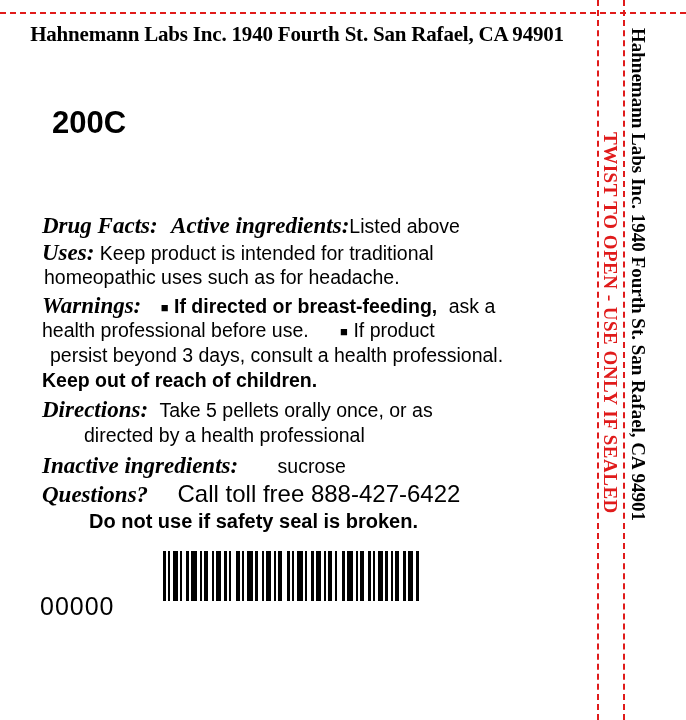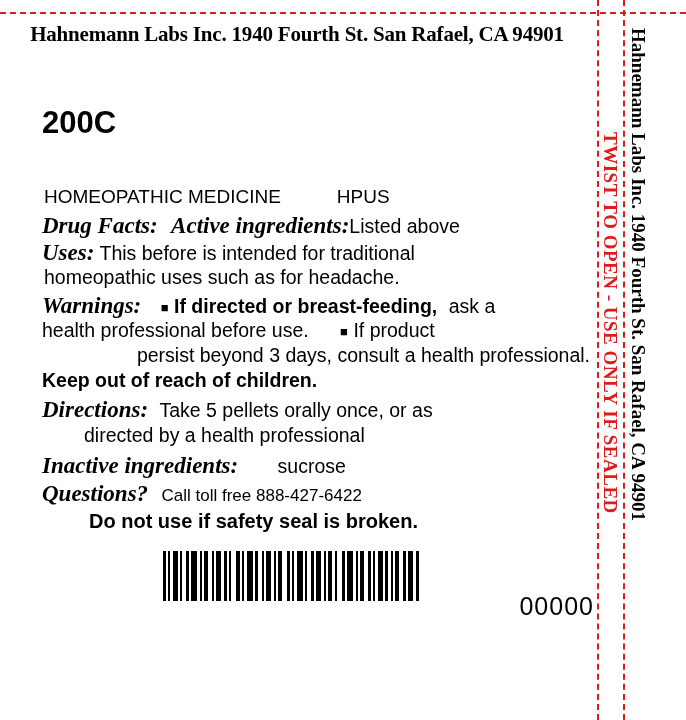--- a/index.html
+++ b/index.html
@@ -64,21 +64,21 @@
     position: absolute;
     top: 62px;
     left: 42px;
     font-size: 31px;
     font-weight: 700;
     letter-spacing: 0.2px;
   }
   .potency {
     position: absolute;
     top: 105px;
-    left: 42px;
+    left: 52px;
     font-size: 31px;
     font-weight: 700;
   }
   .netwt {
     position: absolute;
     top: 137px;
     left: 236px;
     font-size: 24px;
     font-weight: 700;
   }
@@ -113,30 +113,30 @@
   .sq {
     font-size: 13px;
     vertical-align: 1px;
   }
 
   .l-drugfacts { position: absolute; top: 0; left: 0; white-space: nowrap; }
   .l-uses { position: absolute; top: 27px; left: 0; width: 548px; }
   .l-uses2 { position: absolute; top: 52px; left: 2px; }
   .l-warn { position: absolute; top: 80px; left: 0; width: 548px; }
   .l-warn2 { position: absolute; top: 105px; left: 0; width: 548px; }
-  .l-warn3 { position: absolute; top: 130px; left: 0; width: 548px; text-align: right; }
+  .l-warn3 { position: absolute; top: 130px; left: 8px; width: 548px; }
   .l-warn4 { position: absolute; top: 155px; left: 0; width: 548px; }
   .l-dir { position: absolute; top: 184px; left: 0; width: 548px; }
   .l-dir2 { position: absolute; top: 210px; left: 42px; }
   .l-inact { position: absolute; top: 240px; left: 0; width: 548px; }
   .l-quest { position: absolute; top: 268px; left: 0; width: 548px; }
   .l-seal { position: absolute; top: 296px; left: 8px; width: 548px; font-weight: 700; font-size: 20px; margin-left: 39px; }
 
   .inact-val { margin-left: 34px; font-size: 19.5px; }
-  .quest-val { margin-left: 8px; font-size: 17px; }
+  .quest-val { margin-left: 24px; font-size: 24px; }
 
   
   .barcode {
     position: absolute;
     top: 551px;
     left: 163px;
     width: 281px;
     height: 50px;
     display: flex;
     align-items: stretch;
@@ -144,23 +144,24 @@
   .barcode i {
     display: block;
     background: #000;
     height: 100%;
   }
   .barcode-num {
     position: absolute;
     top: 592px;
     left: 0;
     width: 594px;
-    text-align: right;
+    text-align: left;
     font-size: 25px;
     letter-spacing: 1px;
+    padding-left: 40px;
   }
 
   
   .side-strip {
     position: absolute;
     left: 597px;
     top: 0;
     width: 89px;
     height: 720px;
   }
@@ -195,34 +196,31 @@
   <div class="dash-h top"></div>
   <div class="dash-v left"></div>
   <div class="dash-v right"></div>
 
   <div class="main">
 
     <div class="company-line">Hahnemann Labs Inc. 1940 Fourth St. San Rafael, CA 94901</div>
 
     <div class="potency">200C</div>
 
-    <div class="homeo-row">
-      <span>HOMEOPATHIC MEDICINE</span><span class="hpus">HPUS</span>
-    </div>
 
     <div class="body-text">
 
       <div class="l-drugfacts">
         <span class="hdr">Drug Facts:</span>
         <span class="hdr" style="margin-left:8px;">Active ingredients:</span><span>Listed above</span>
       </div>
 
       <div class="l-uses">
         <span class="hdr">Uses:</span>
-        <span>This before is intended for traditional</span>
+        <span>Keep product is intended for traditional</span>
       </div>
       <div class="l-uses2">
         <span>homeopathic uses such as for headache.</span>
       </div>
 
       <div class="l-warn">
         <span class="hdr">Warnings:</span>
         <span class="sq bold" style="margin-left:14px;">■</span>
         <span class="bold">If directed or breast-feeding,</span>
         <span style="margin-left:6px;">ask a</span>

